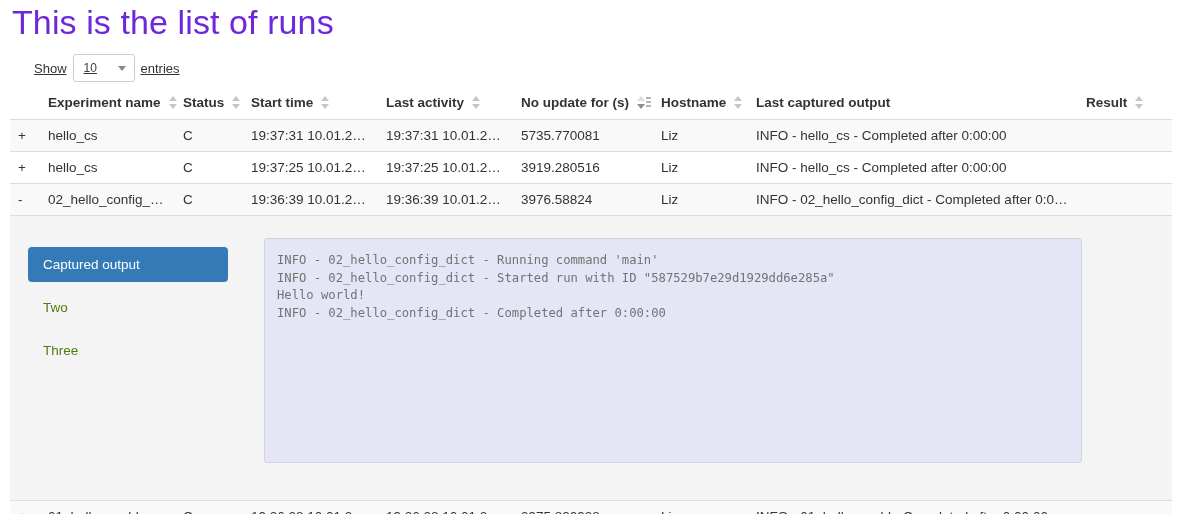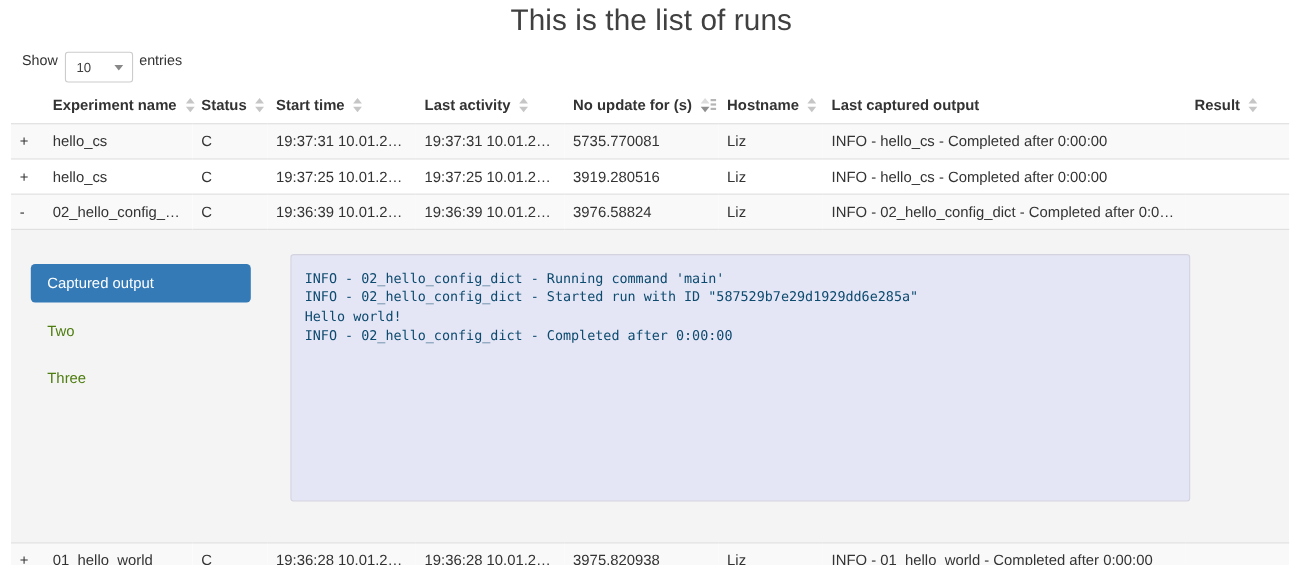--- a/index.html
+++ b/index.html
@@ -13,43 +13,44 @@
     height: 514px;
     font-family: "Liberation Sans", sans-serif;
     color: #333333;
     overflow: hidden;
   }
 
   .page { padding: 0 10px; position: relative; }
 
   
   .page-title {
-    font-size: 27px;
+    font-size: 34px;
     font-weight: normal;
     line-height: 1.1;
     margin: 0;
     padding: 4px 0 0 2px;
-    color: #404040;
+    color: #6d28d9;
     letter-spacing: 0.1px;
-    text-align: center;
   }
 
   
   .controls {
     position: relative;
     height: 40px;
     margin-top: 8px;
   }
   .length-box {
     position: absolute;
-    left: 10px;
+    left: 24px;
     top: 5px;
     font-size: 13px;
     color: #333;
     display: flex;
+    align-items: center;
+    text-decoration: underline;
   }
   .length-box .lbl { margin-right: 6px; }
   .length-select {
     position: relative;
     width: 62px;
     height: 28px;
     border: 1px solid #cccccc;
     border-radius: 3px;
     background: #ffffff;
     font-size: 12px;
@@ -225,21 +226,21 @@
     margin: 0;
     background: #e4e5f5;
     border: 1px solid #d3d3e0;
     border-radius: 3px;
     padding: 13px 12px;
     height: 225px;
     overflow: hidden;
     font-family: "DejaVu Sans Mono", "Liberation Mono", monospace;
     font-size: 12.2px;
     line-height: 17.5px;
-    color: #0c4a6e;
+    color: #737373;
     white-space: pre;
   }
 </style>
 </head>
 <body>
 
 <div class="page">
 
   <h1 class="page-title">This is the list of runs</h1>
 

